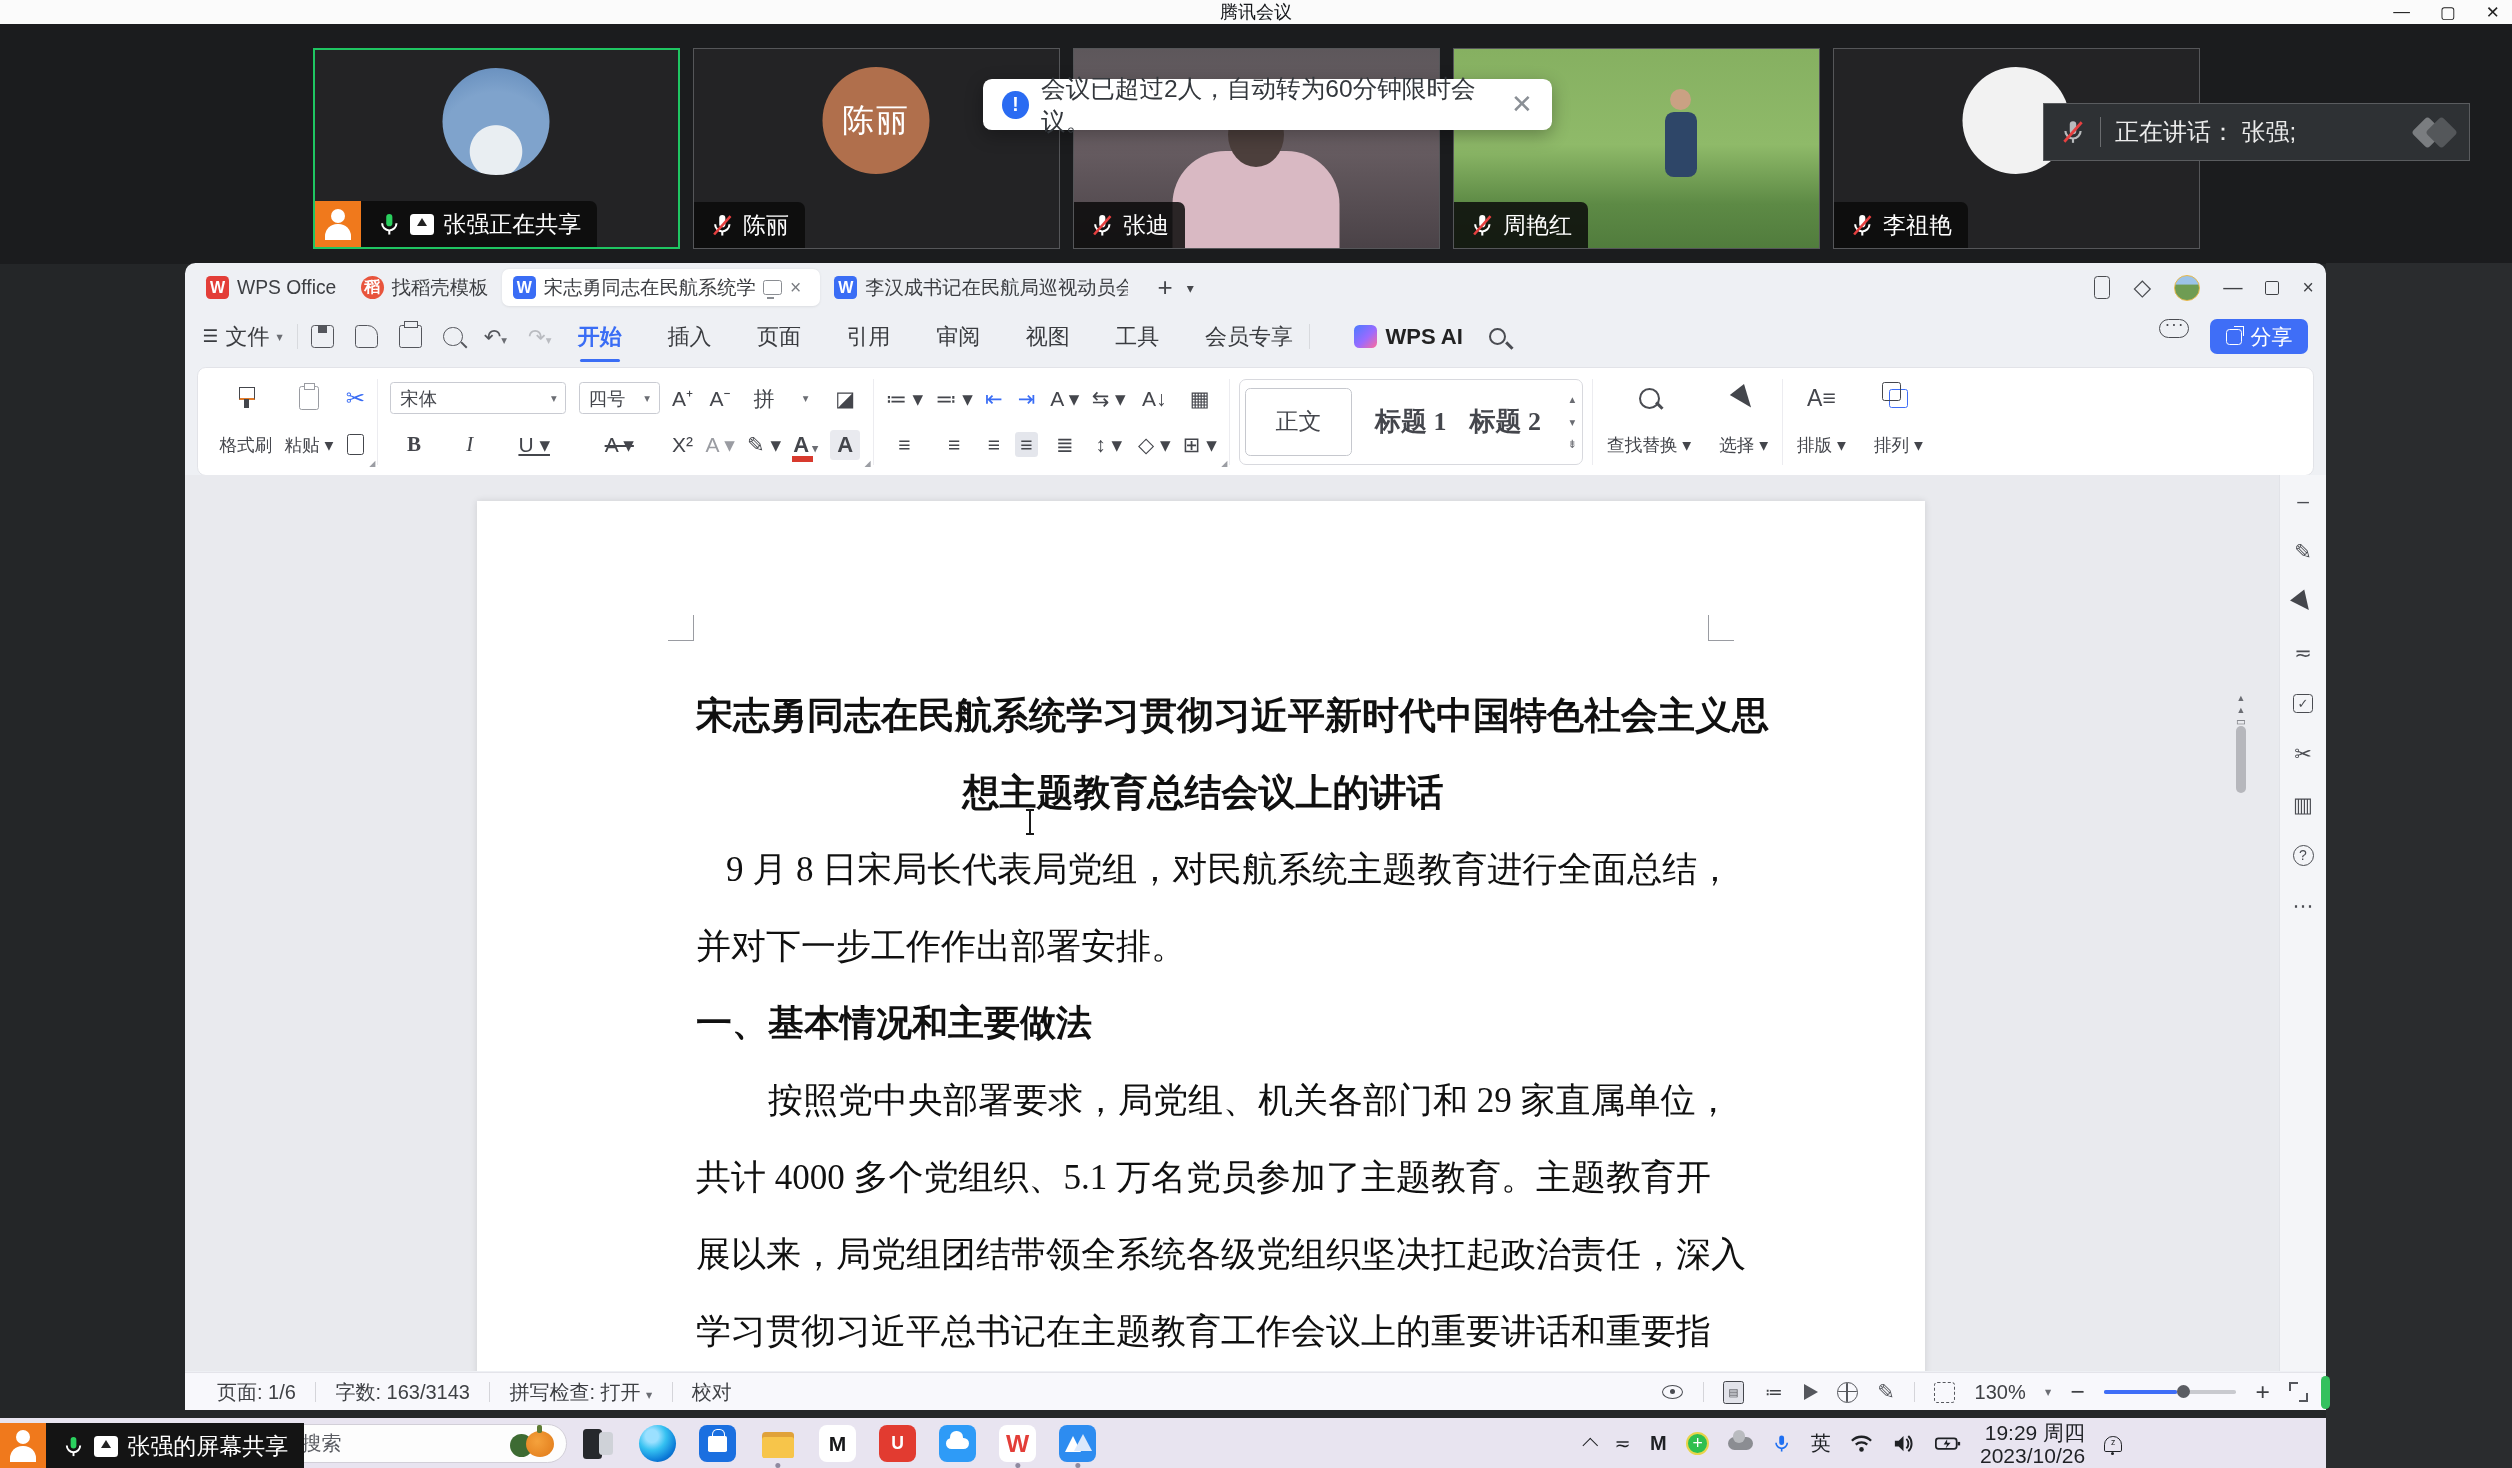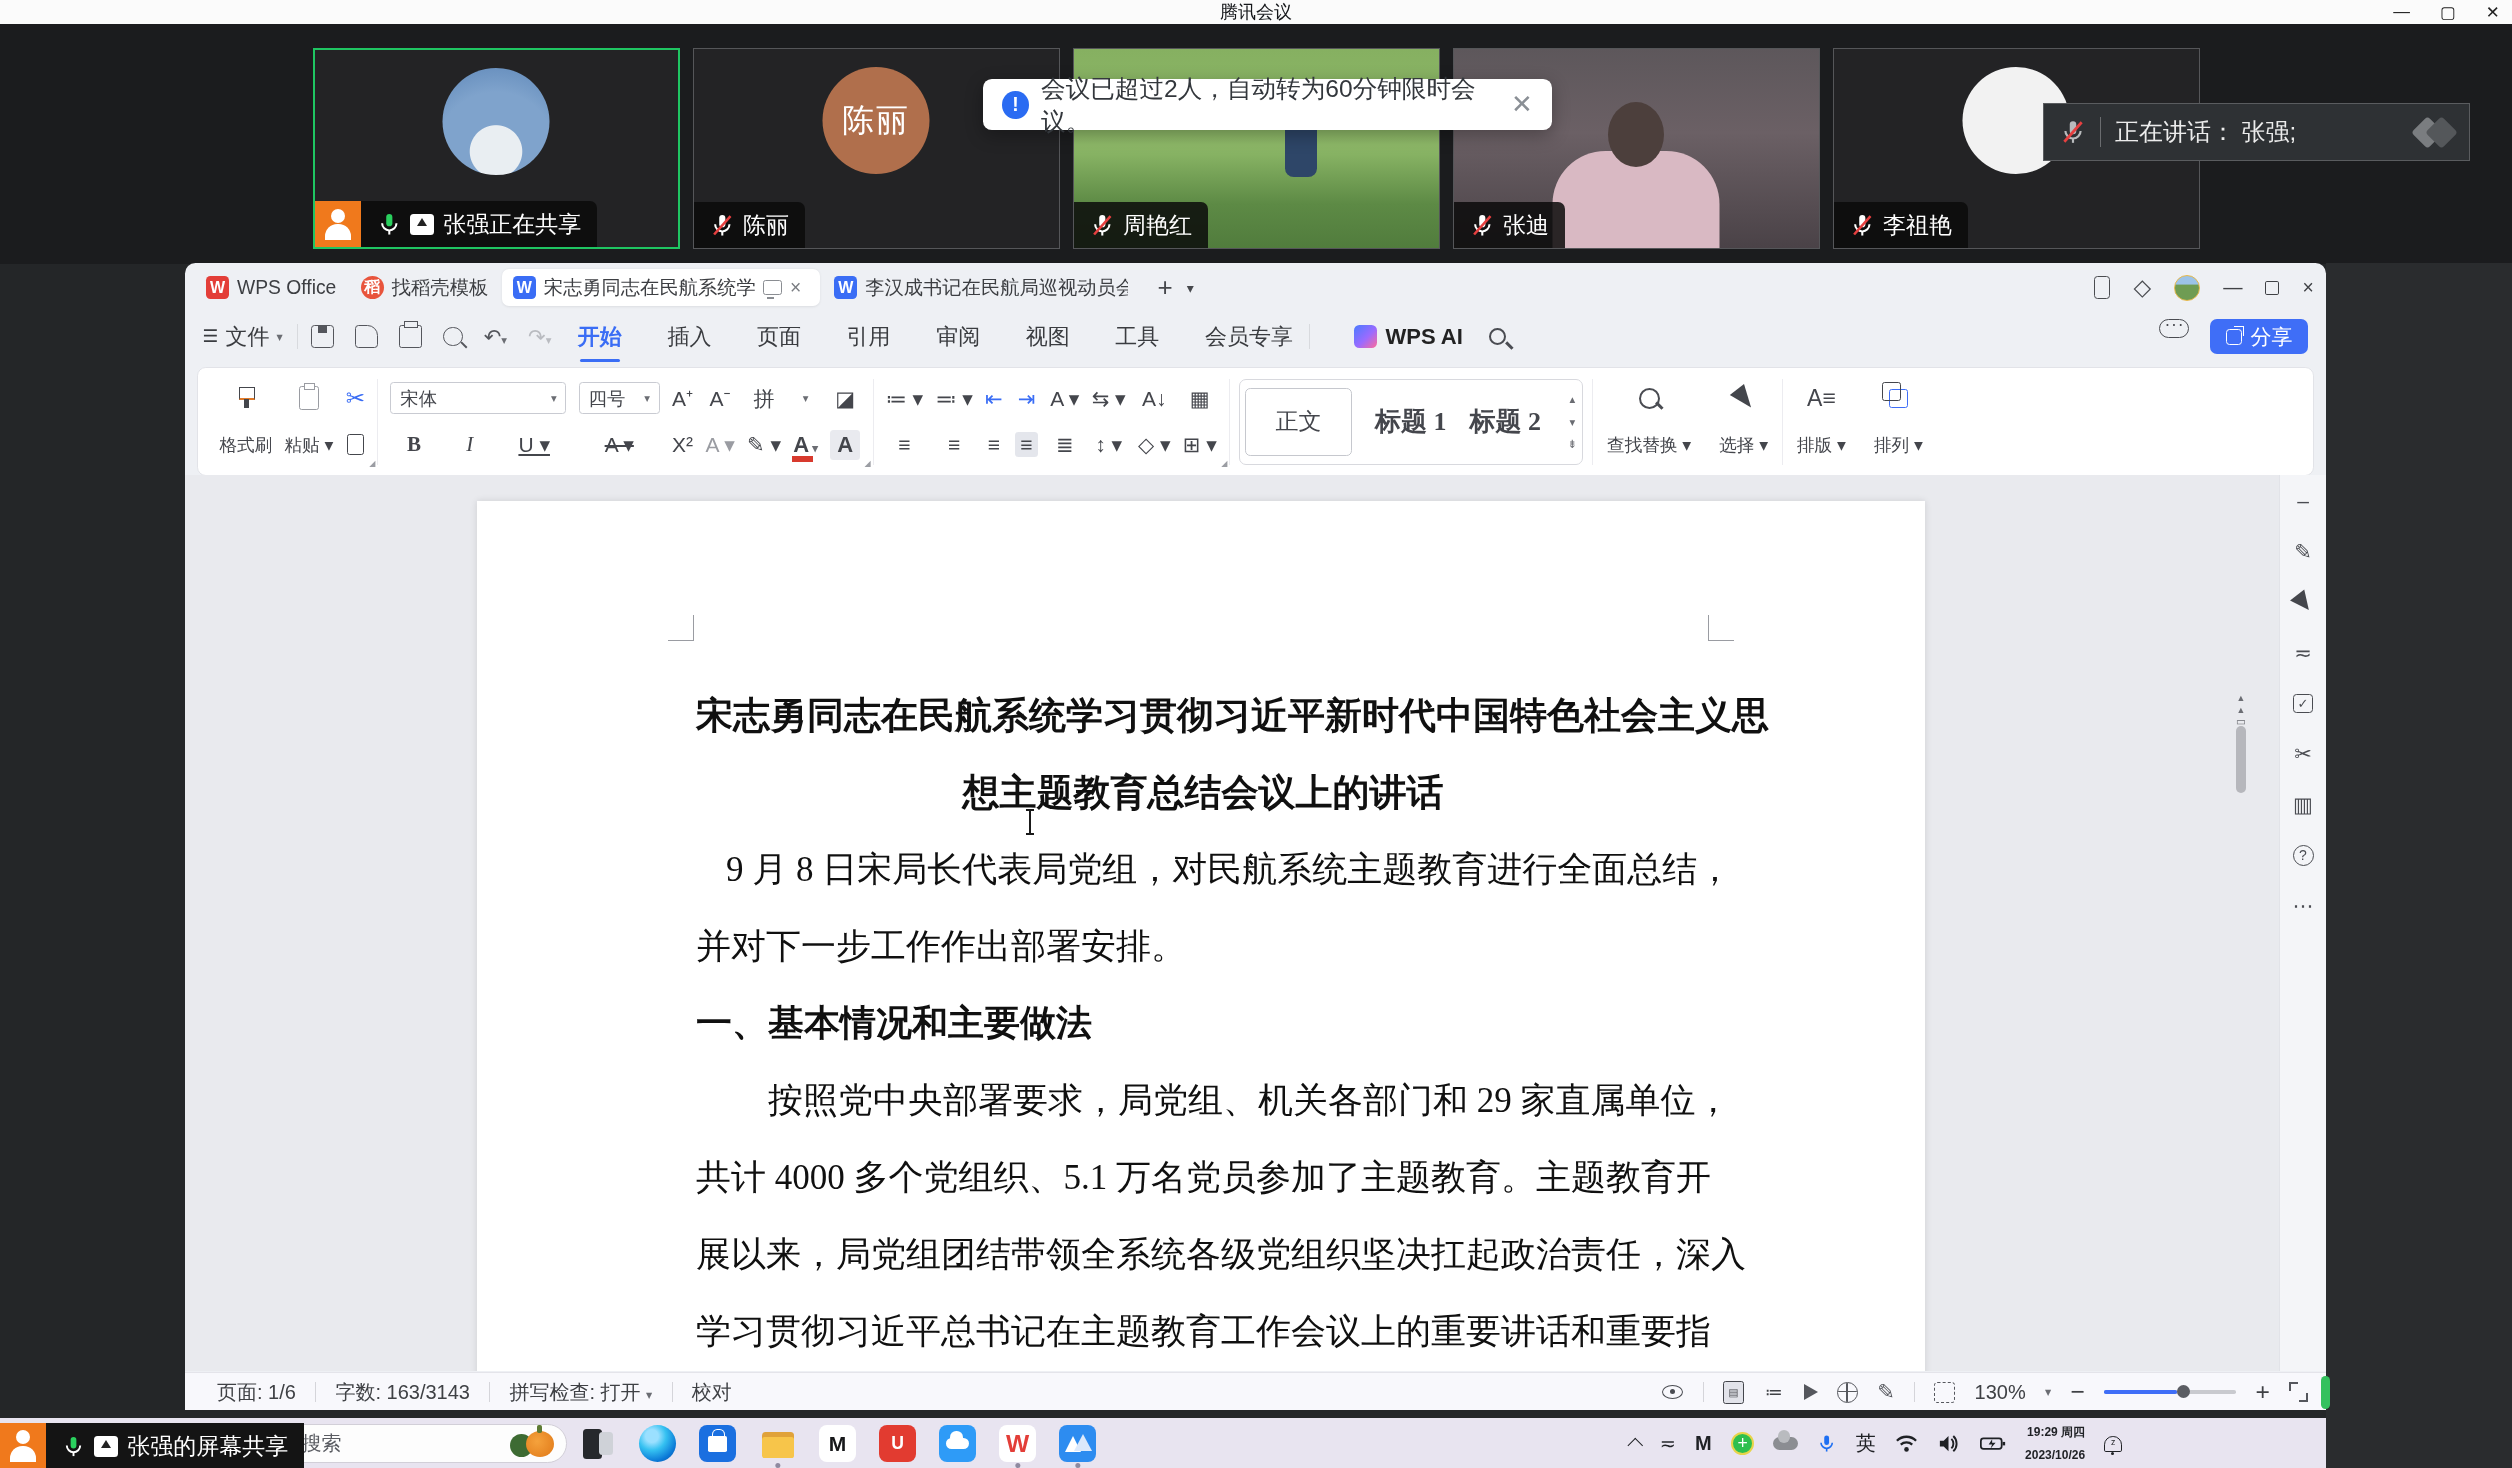--- a/index.html
+++ b/index.html
@@ -271,21 +271,21 @@
     font-size:23px; padding:0 16px; }
   .tray { position:absolute; right:204px; top:0; height:51px; display:flex; align-items:center;
     gap:19.3px; color:#1f2125; font-size:20px; }
   .chev-up { width:10.5px; height:10.5px; border-left:1.8px solid #1f2125; border-top:1.8px solid #1f2125;
     transform:rotate(45deg); margin-top:4.4px; }
   .greenplus { width:23px; height:23px; border-radius:50%; background:#2fbf4f; color:#fff;
     display:flex; align-items:center; justify-content:center; font-size:17.6px; border:2.6px solid #e8d44a; }
   .graycloud { width:24.6px; height:12.3px; background:#8b8d92; border-radius:7px; position:relative; }
   .graycloud::before { content:""; position:absolute; left:4.4px; top:-7px; width:12.3px; height:12.3px;
     border-radius:50%; background:#b9bbbf; }
-  .clock { text-align:right; font-size:12px; line-height:23px; color:#1f2125;font-weight:bold; }
+  .clock { text-align:right; font-size:21px; line-height:23px; color:#1f2125; }
   .bell { width:17.6px; height:16px; border:1.8px solid #1f2125; border-radius:8.8px 8.8px 1.8px 1.8px;
     position:relative; font-size:8.8px; text-align:center; }
   .bell::after { content:""; position:absolute; left:5.3px; bottom:-4.4px; width:3.5px; height:2.6px;
     background:#1f2125; border-radius:1.8px; }
 </style>
 </head>
 <body>
 
 <div id="screen">
 
@@ -323,48 +323,48 @@
     <div class="tile">
       <div class="avatar av-name">陈丽</div>
       <div class="pill">
         <svg class="mic" width="24.6" height="24.6" viewBox="0 0 24 24">
           <rect x="9" y="2" width="6" height="12" rx="3" fill="#ffffff"></rect>
           <path d="M5 11a7 7 0 0 0 14 0" fill="none" stroke="#ffffff" stroke-width="2"></path>
           <line x1="12" y1="18" x2="12" y2="22" stroke="#ffffff" stroke-width="2"></line>
           <line x1="4" y1="21" x2="20" y2="3" stroke="#e64040" stroke-width="2.5"></line>
         </svg>
         <span>陈丽</span>
+      </div>
+    </div>
+
+    <div class="tile vid-person">
+      <div class="vp-torso"></div>
+      <div class="vp-head"></div>
+      <div class="pill">
+        <svg class="mic" width="24.6" height="24.6" viewBox="0 0 24 24">
+          <rect x="9" y="2" width="6" height="12" rx="3" fill="#ffffff"></rect>
+          <path d="M5 11a7 7 0 0 0 14 0" fill="none" stroke="#ffffff" stroke-width="2"></path>
+          <line x1="12" y1="18" x2="12" y2="22" stroke="#ffffff" stroke-width="2"></line>
+          <line x1="4" y1="21" x2="20" y2="3" stroke="#e64040" stroke-width="2.5"></line>
+        </svg>
+        <span>张迪</span>
       </div>
     </div>
 
     <div class="tile vid-field">
       <div class="vf-head"></div>
       <div class="vf-body"></div>
       <div class="pill">
         <svg class="mic" width="24.6" height="24.6" viewBox="0 0 24 24">
           <rect x="9" y="2" width="6" height="12" rx="3" fill="#ffffff"></rect>
           <path d="M5 11a7 7 0 0 0 14 0" fill="none" stroke="#ffffff" stroke-width="2"></path>
           <line x1="12" y1="18" x2="12" y2="22" stroke="#ffffff" stroke-width="2"></line>
           <line x1="4" y1="21" x2="20" y2="3" stroke="#e64040" stroke-width="2.5"></line>
         </svg>
         <span>周艳红</span>
-      </div>
-    </div>
-
-    <div class="tile vid-person">
-      <div class="vp-torso"></div>
-      <div class="vp-head"></div>
-      <div class="pill">
-        <svg class="mic" width="24.6" height="24.6" viewBox="0 0 24 24">
-          <rect x="9" y="2" width="6" height="12" rx="3" fill="#ffffff"></rect>
-          <path d="M5 11a7 7 0 0 0 14 0" fill="none" stroke="#ffffff" stroke-width="2"></path>
-          <line x1="12" y1="18" x2="12" y2="22" stroke="#ffffff" stroke-width="2"></line>
-          <line x1="4" y1="21" x2="20" y2="3" stroke="#e64040" stroke-width="2.5"></line>
-        </svg>
-        <span>张迪</span>
       </div>
     </div>
 
 
     <div class="tile">
       <div class="avatar av-white"></div>
       <div class="pill">
         <svg class="mic" width="24.6" height="24.6" viewBox="0 0 24 24">
           <rect x="9" y="2" width="6" height="12" rx="3" fill="#ffffff"></rect>
           <path d="M5 11a7 7 0 0 0 14 0" fill="none" stroke="#ffffff" stroke-width="2"></path>

